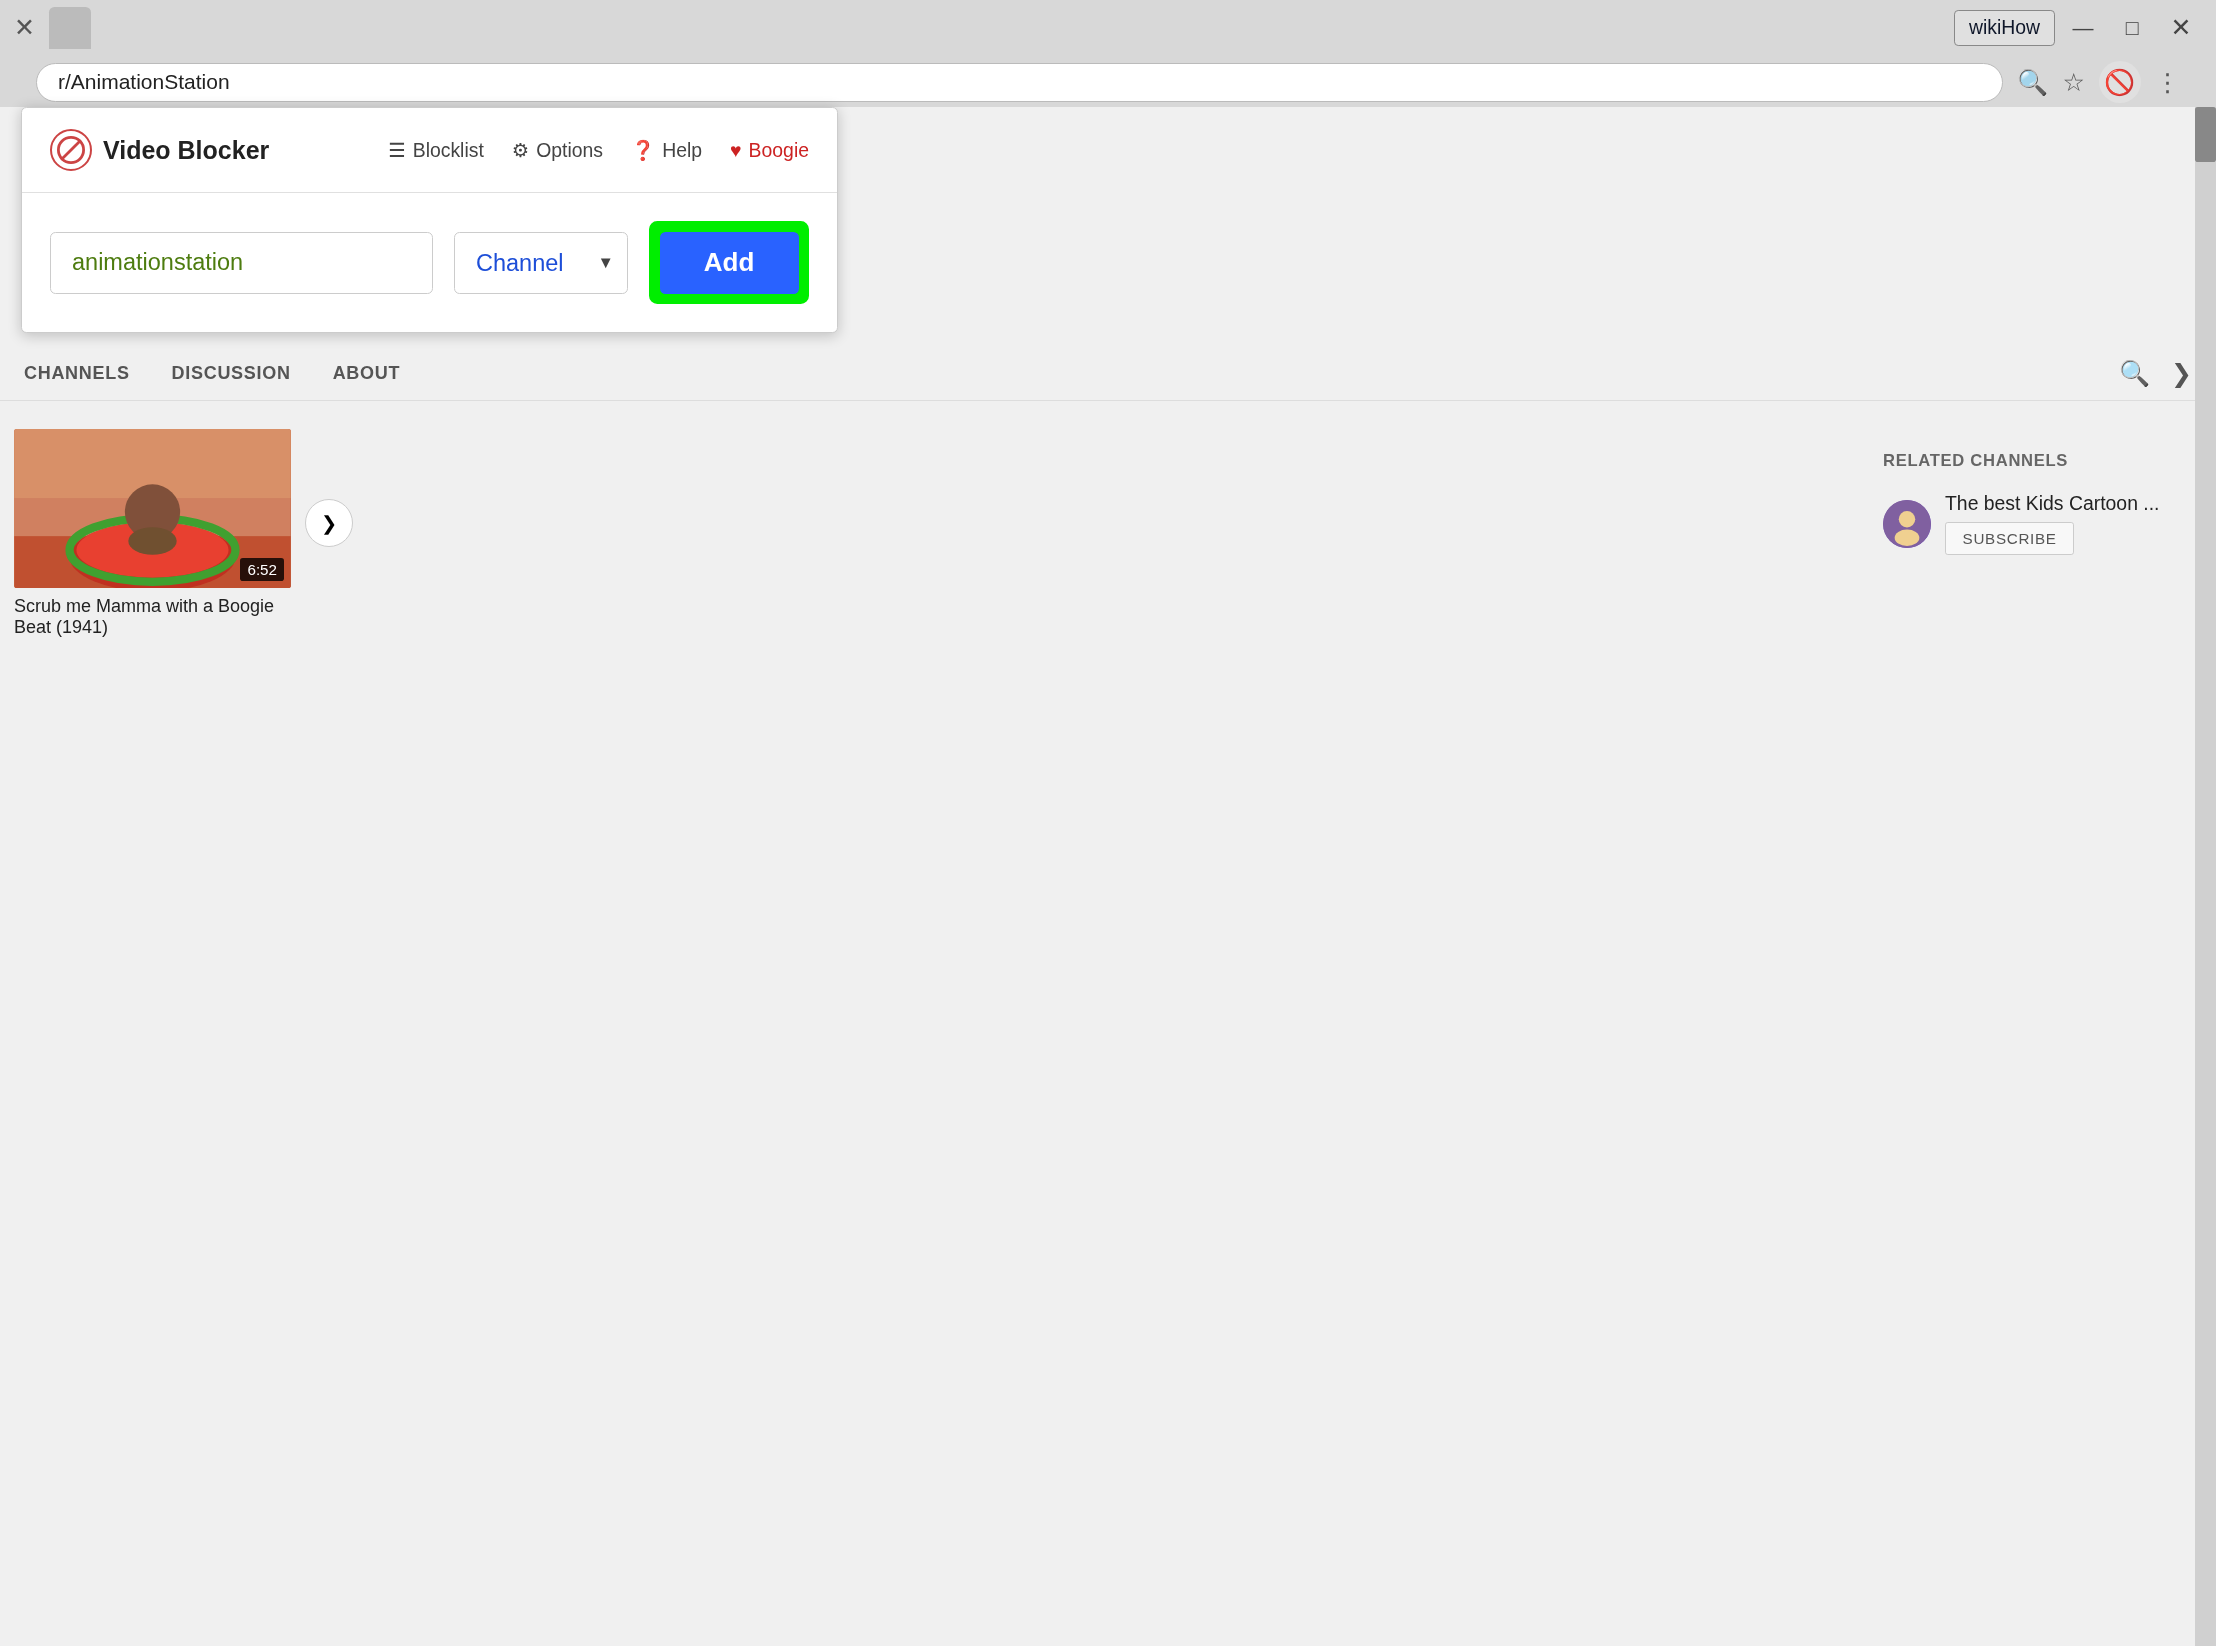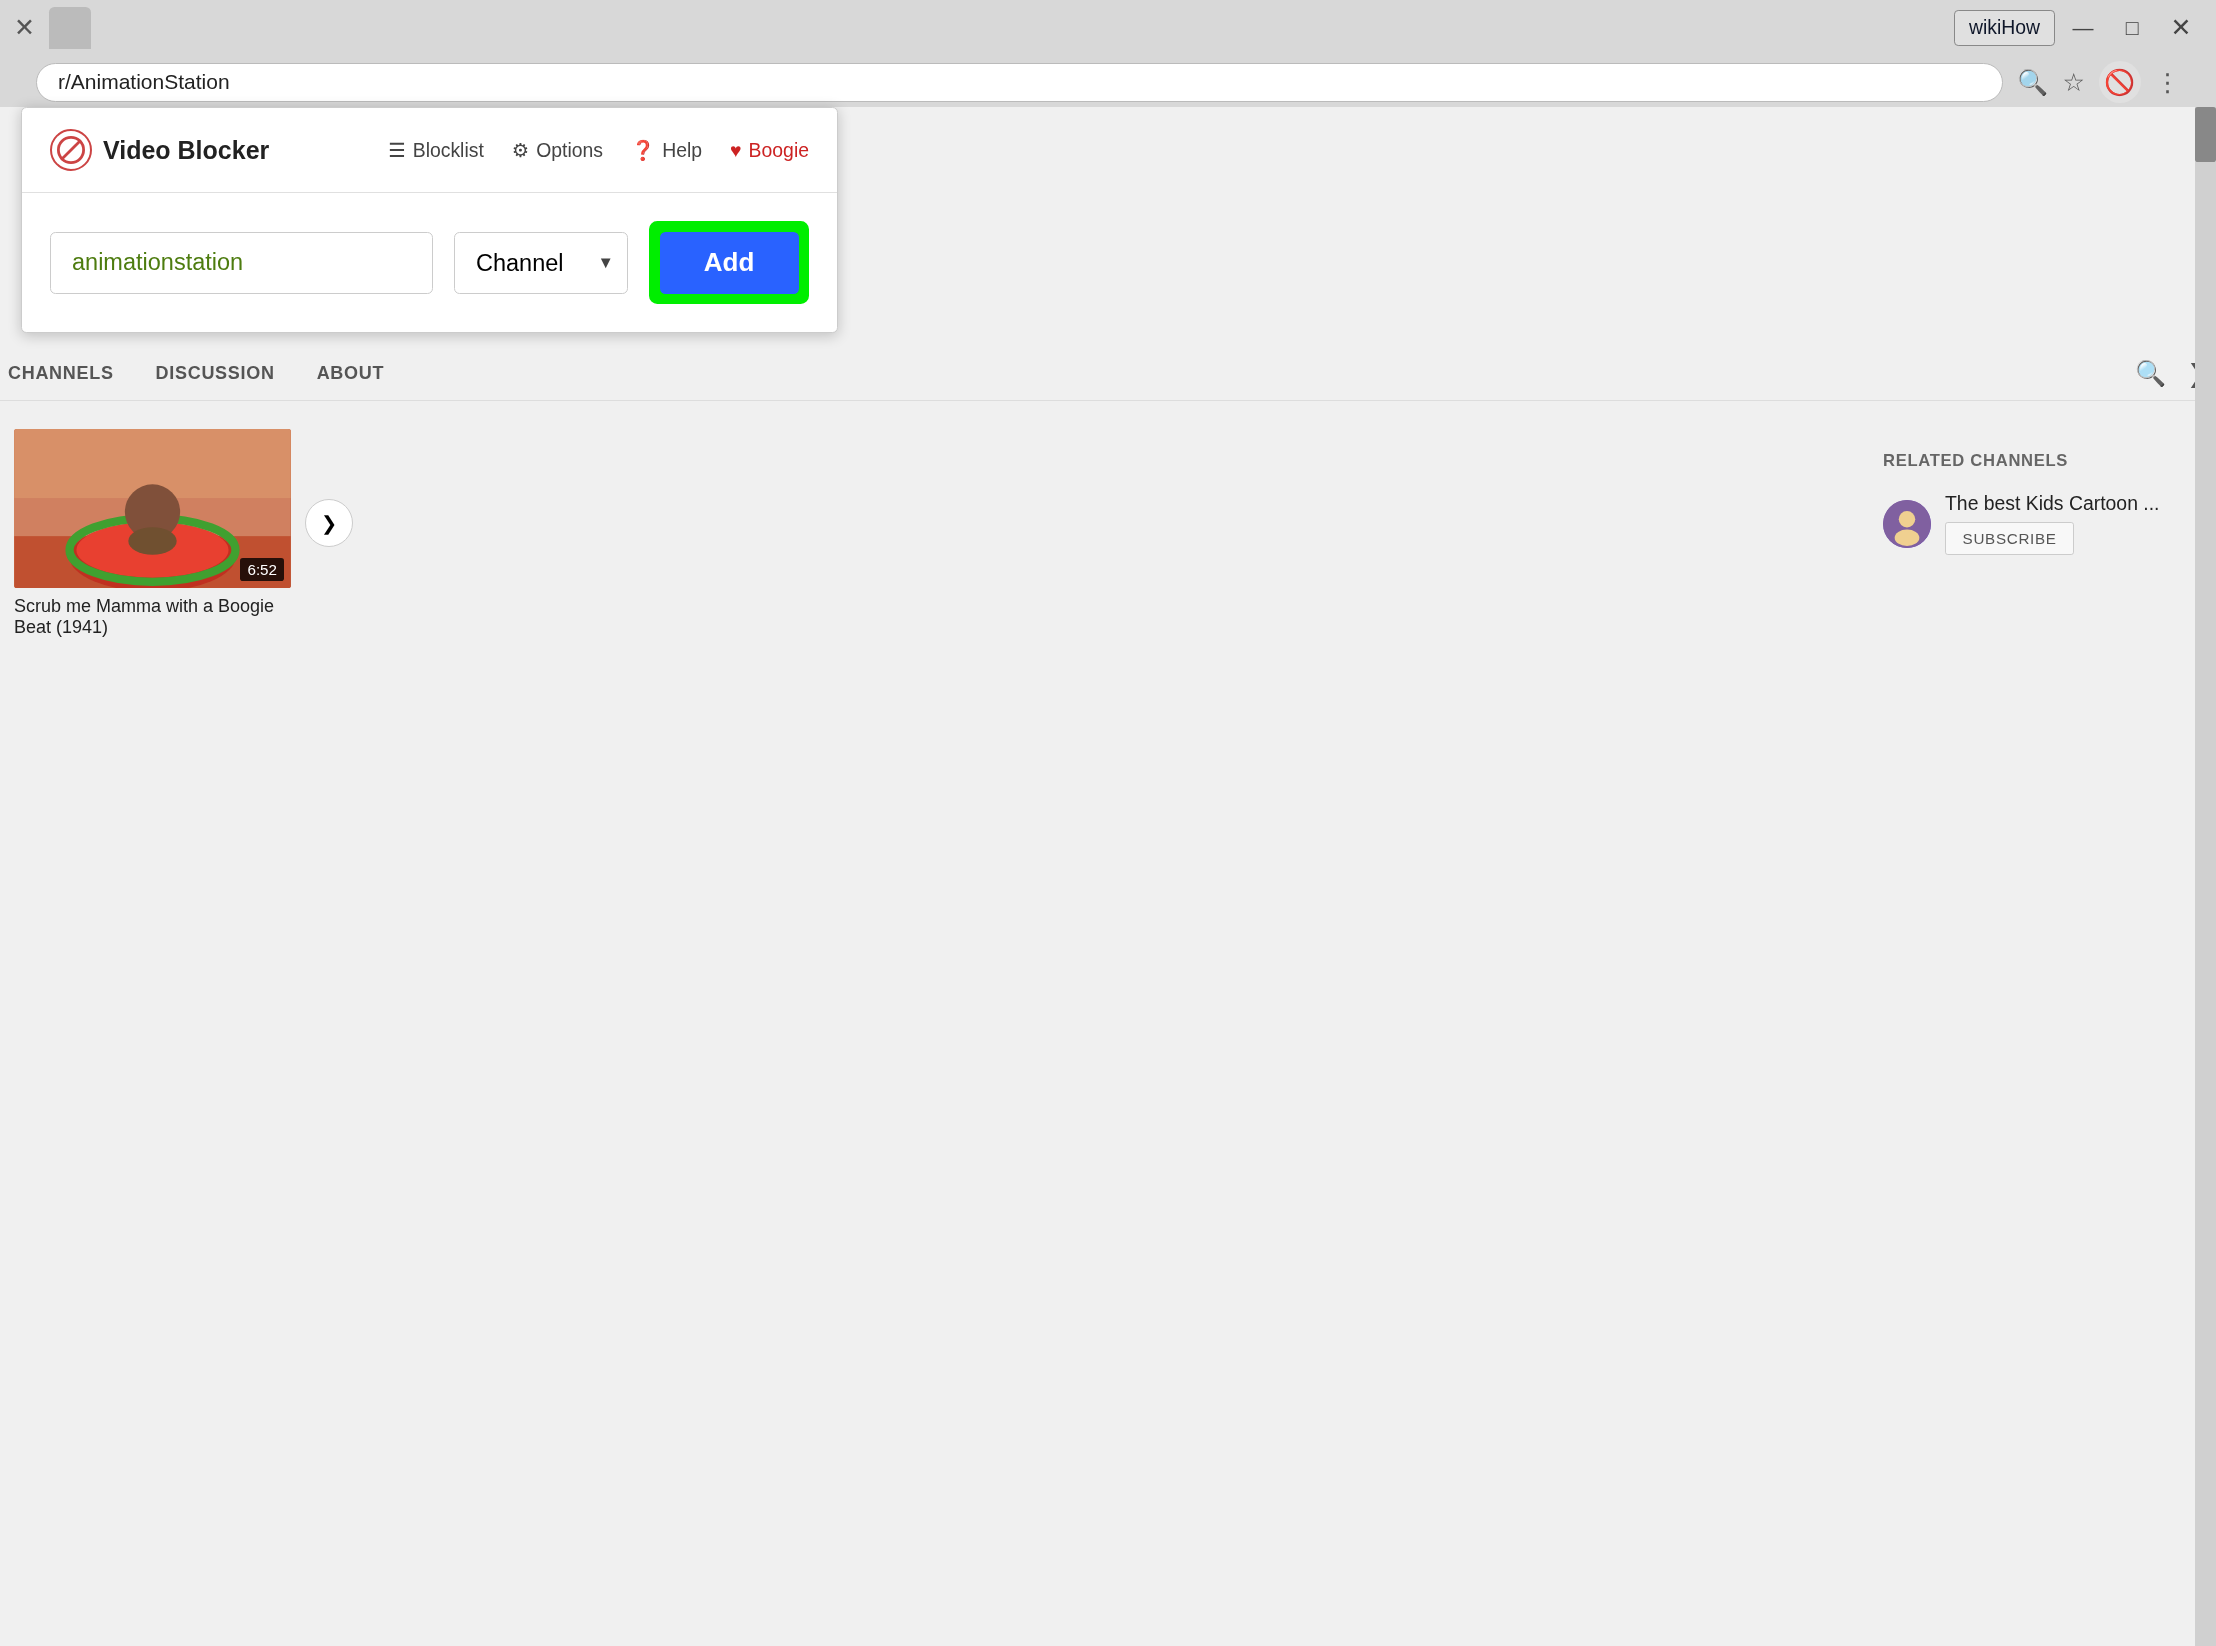--- a/index.html
+++ b/index.html
@@ -223,21 +223,21 @@
       color: #4d7c0f;
       outline: none;
     }
 
     .type-select {
       height: 62px;
       border: 0.7px solid #ccc;
       border-radius: 5.5px;
       padding: 0 21px;
       font-size: 23.5px;
-      color: #000000;
+      color: #1d4ed8;
       background: white;
       cursor: pointer;
       min-width: 152px;
       appearance: none;
       -webkit-appearance: none;
     }
 
     .select-wrapper {
       position: relative;
       display: inline-flex;
@@ -285,21 +285,21 @@
       right: 0;
       bottom: 0;
       background: #f0f0f0;
       overflow: hidden;
     }
 
     
     .yt-tabs {
       display: flex;
       align-items: center;
-      padding: 0 8px;
+      padding: 0 24px;
       height: 55px;
       background: #f0f0f0;
       border-bottom: 0.7px solid #ddd;
       margin-top: 239px;
       gap: 42px;
     }
 
     .yt-tab {
       font-size: 18px;
       font-weight: bold;

